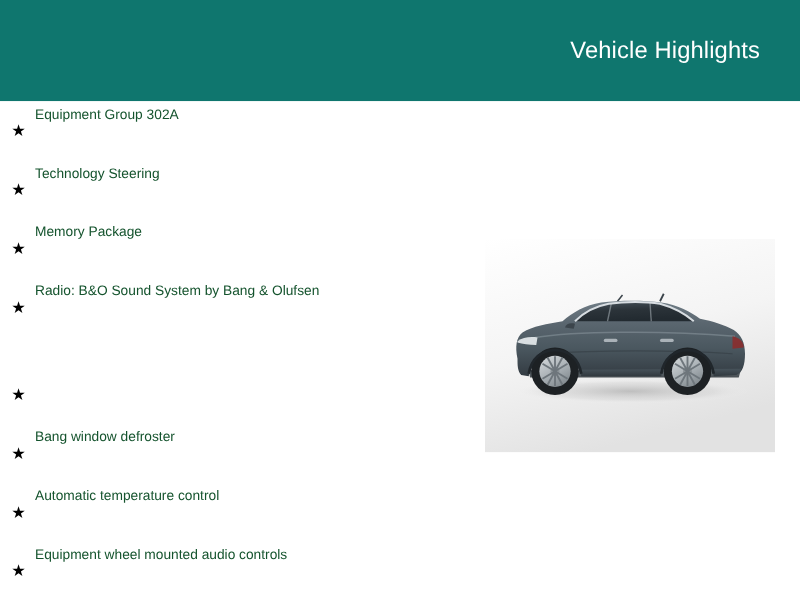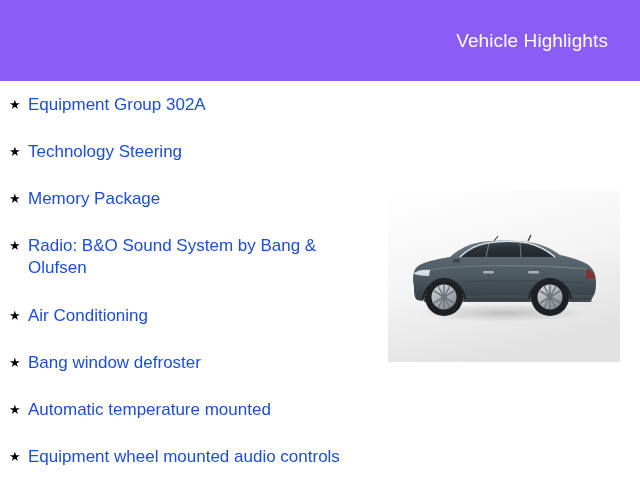--- a/index.html
+++ b/index.html
@@ -16,21 +16,21 @@
     position: relative;
   }
 
   
   .header-bar {
     position: absolute;
     left: 0;
     top: 0;
     width: 640px;
     height: 81px;
-    background: #8b5cf6;
+    background: #0f766e;
     box-sizing: border-box;
   }
   .header-title {
     position: absolute;
     right: 32px;
     top: 29px;
     color: #ffffff;
     font-size: 19px;
     font-weight: 400;
     line-height: 24px;
@@ -73,24 +73,23 @@
     flex: 0 0 auto;
     width: 19px;
     font-size: 13px;
     line-height: 24px;
     color: #000000;
     padding-top: 12px;
     text-align: left;
   }
   .highlight-label {
     flex: 1 1 auto;
-    font-size: 17px;
+    font-size: 11px;
     line-height: 22px;
-    color: #1d4ed8;
-    padding-top: 13px;
+    color: #14532d;
     padding-right: 10px;
     word-break: normal;
   }
 
   
   .vehicle-photo {
     position: absolute;
     left: 388px;
     top: 110px;
     width: 232px;
@@ -130,31 +129,30 @@
       <span class="highlight-label">Memory Package</span>
     </li>
 
     <li class="highlight-item wrapped">
       <span class="bullet-star">★</span>
       <span class="highlight-label">Radio: B&amp;O Sound System by Bang &amp; Olufsen</span>
     </li>
 
     <li class="highlight-item">
       <span class="bullet-star">★</span>
-      <span class="highlight-label">Air Conditioning</span>
     </li>
 
     <li class="highlight-item">
       <span class="bullet-star">★</span>
       <span class="highlight-label">Bang window defroster</span>
     </li>
 
     <li class="highlight-item">
       <span class="bullet-star">★</span>
-      <span class="highlight-label">Automatic temperature mounted</span>
+      <span class="highlight-label">Automatic temperature control</span>
     </li>
 
     <li class="highlight-item">
       <span class="bullet-star">★</span>
       <span class="highlight-label">Equipment wheel mounted audio controls</span>
     </li>
 
   </ul>
 
   <div class="vehicle-photo">

